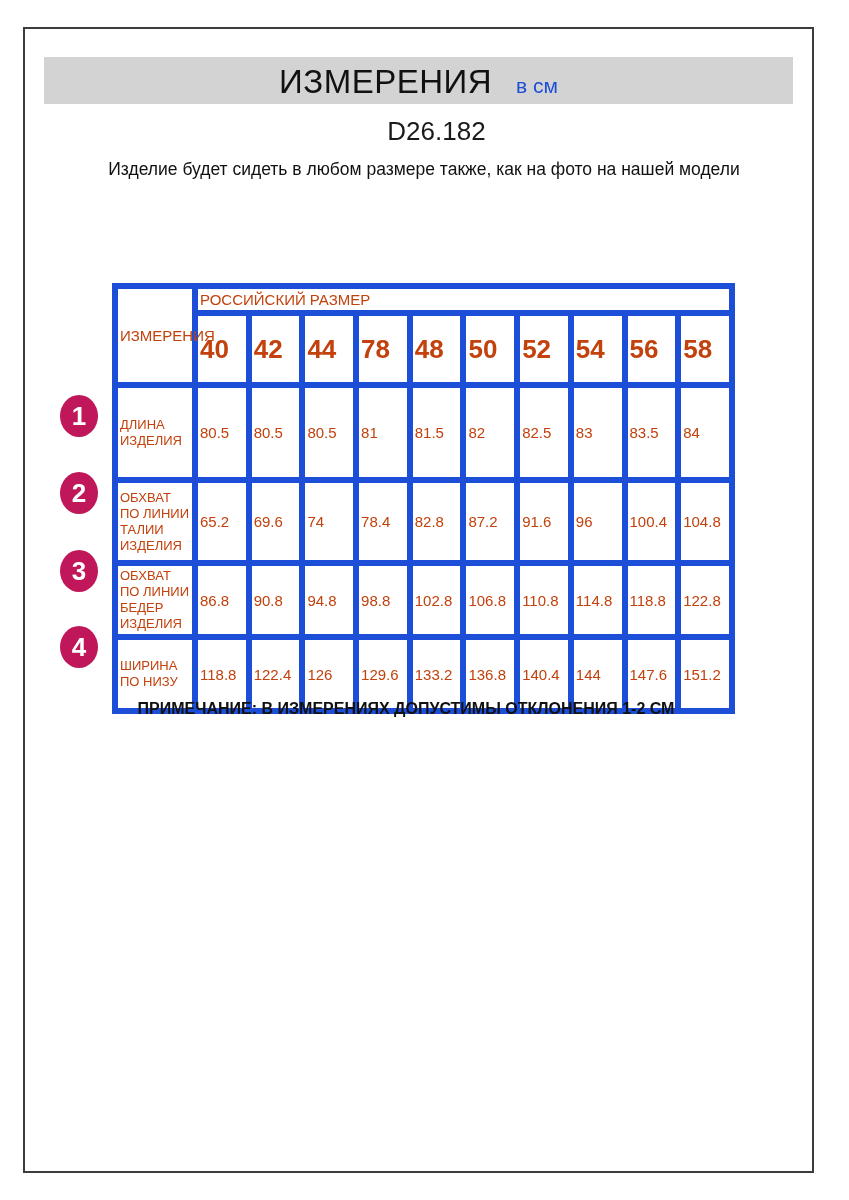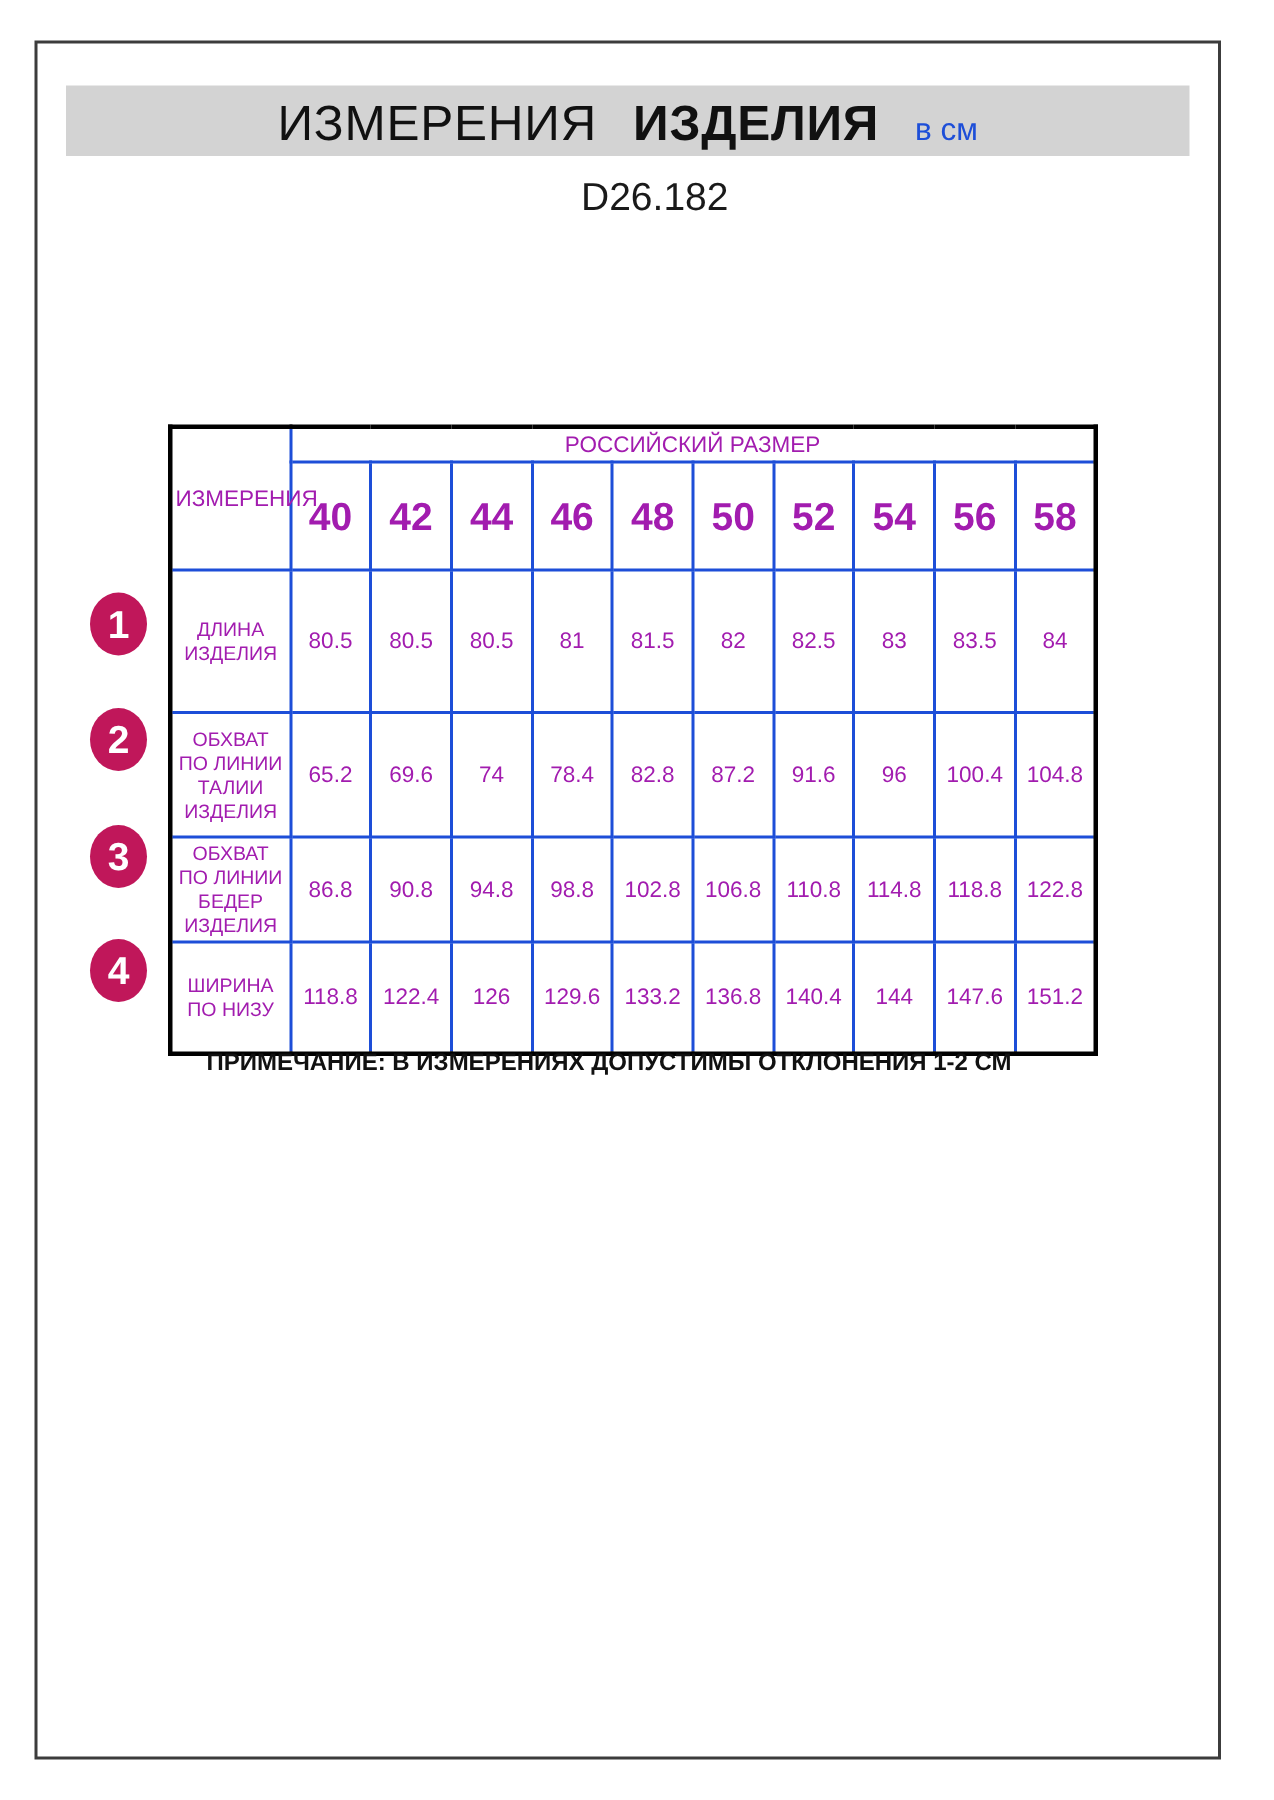--- a/index.html
+++ b/index.html
@@ -58,24 +58,23 @@
   .p2 { top: 216px; }
   .size-table {
     position: absolute;
     left: 112px; top: 283px;
     width: 617px;
     border-collapse: collapse;
     table-layout: fixed;
     border: 3px solid #000;
   }
   .size-table td {
-    border: 2px solid #1d4ed8;
-    text-align: center;
+    border: 6px solid #1d4ed8;
     vertical-align: middle;
-    color: #a21caf;
+    color: #c2410c;
     padding: 2px;
   }
   .size-table .group { font-size: 15px; font-weight: 400; height: 22px; }
   .size-table .corner { font-size: 15px; font-weight: 400; }
   .size-table .sizes td { font-size: 26px; font-weight: 700; height: 72px; }
   .size-table .datarow td { font-size: 15px; font-weight: 400; }
   .size-table .datarow .label { font-size: 13px; line-height: 16px; }
   .r1 td { height: 95px; }
   .r2 td { height: 83px; }
   .r3 td { height: 64px; }
@@ -109,26 +108,26 @@
   }
 </style>
 </head>
 <body>
 
 <div class="page">
   <div class="frame"></div>
 
   <div class="band">
     <span class="t1">ИЗМЕРЕНИЯ</span>
-    <span class="t2">ИЗДЕЛИЯ</span>
     <span class="t3">в см</span>
   </div>
 
   <div class="article">D26.182</div>
 
+  <p class="intro p1">Изделие будет сидеть в любом размере также, как на фото на нашей модели</p>
 
   <table class="size-table">
     <colgroup>
       <col style="width:80px">
       <col style="width:53.7px">
         <col style="width:53.7px">
         <col style="width:53.7px">
         <col style="width:53.7px">
         <col style="width:53.7px">
       <col style="width:53.7px">
@@ -139,21 +138,21 @@
     </colgroup>
     <tbody>
       <tr>
         <td class="corner" rowspan="2">ИЗМЕРЕНИЯ</td>
         <td class="group" colspan="10">РОССИЙСКИЙ РАЗМЕР</td>
       </tr>
       <tr class="sizes">
         <td>40</td>
         <td>42</td>
         <td>44</td>
-        <td>46</td>
+        <td>78</td>
         <td>48</td>
         <td>50</td>
         <td>52</td>
         <td>54</td>
         <td>56</td>
         <td>58</td>
       </tr>
       <tr class="datarow r1">
         <td class="label">ДЛИНА ИЗДЕЛИЯ</td>
         <td>80.5</td>

